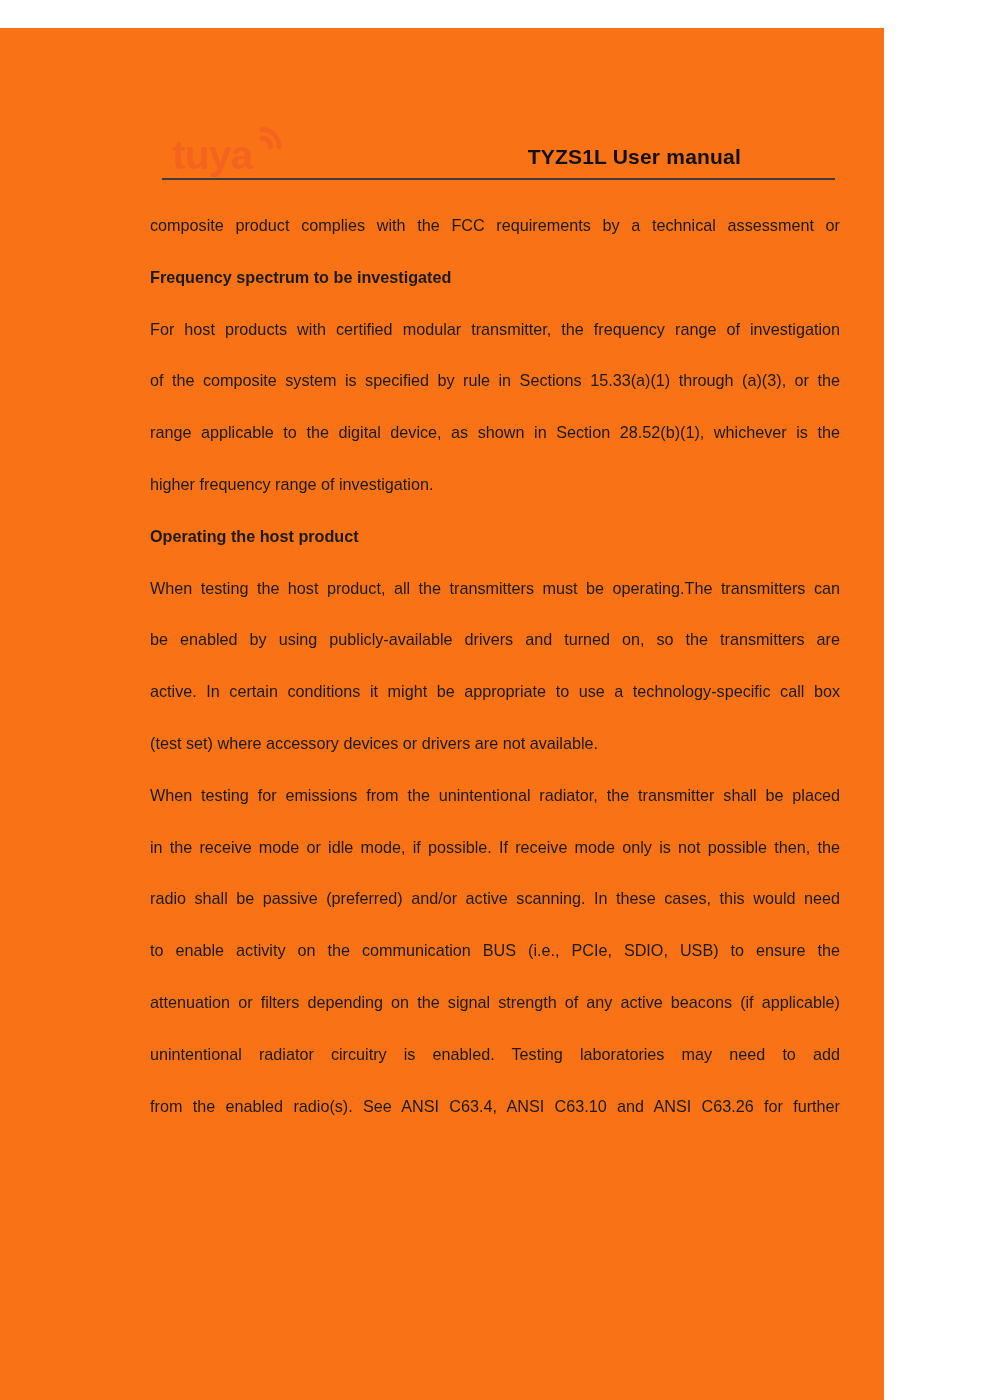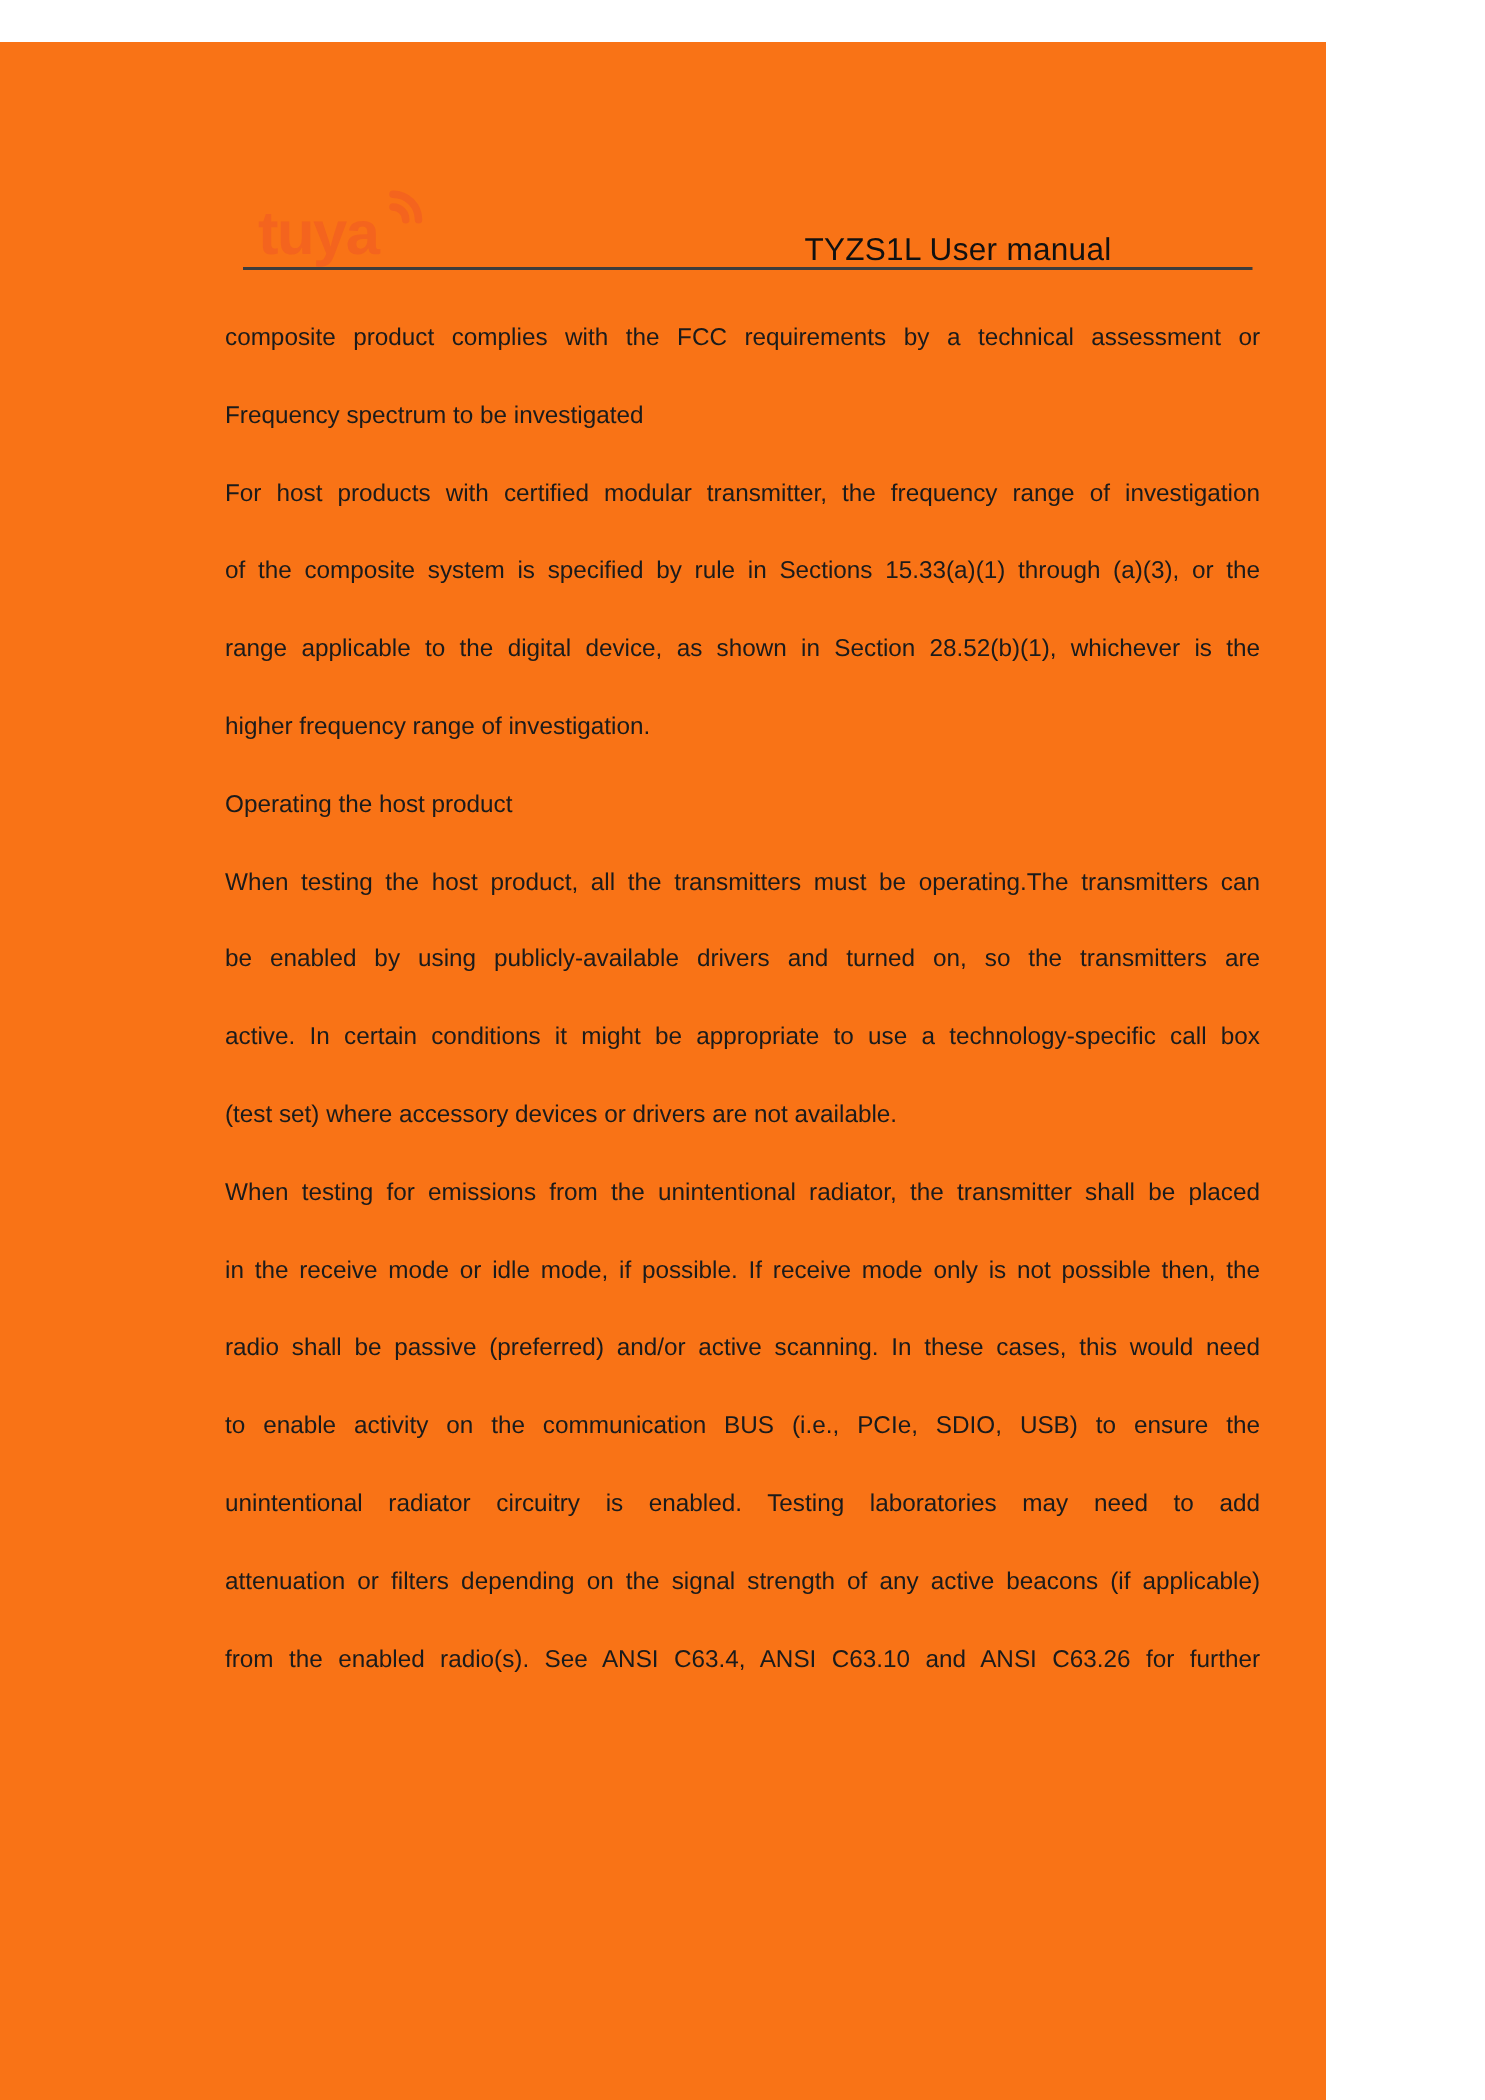--- a/index.html
+++ b/index.html
@@ -19,24 +19,24 @@
   
   .logo-wrap {
     position: absolute;
     left: 172px;
     top: 98px;
     width: 118px;
     height: 56px;
   }
   .header-title {
     position: absolute;
-    top: 127px;
+    top: 117px;
     right: 143px;
     font-size: 21px;
-    font-weight: normal;
+    font-weight: bold;
     color: #111111;
     white-space: nowrap;
     letter-spacing: 0.2px;
   }
   .header-rule {
     position: absolute;
     left: 162px;
     top: 150px;
     width: 673px;
     height: 2px;
@@ -60,21 +60,21 @@
     white-space: normal;
   }
   .ln-last {
     display: block;
     text-align: left;
     text-align-last: left;
   }
   .doc-heading {
     margin: 0;
     font-size: 16.2px;
-    font-weight: normal;
+    font-weight: bold;
     line-height: 51.8px;
     color: #1b1b1b;
     text-align: left;
   }
 </style>
 </head>
 <body>
 
 <div class="page">
 
@@ -114,19 +114,19 @@
       <span class="ln">be enabled by using publicly-available drivers and turned on, so the transmitters are</span>
       <span class="ln">active. In certain conditions it might be appropriate to use a technology-specific call box</span>
       <span class="ln-last">(test set) where accessory devices or drivers are not available.</span>
     </p>
 
     <p class="para">
       <span class="ln">When testing for emissions from the unintentional radiator, the transmitter shall be placed</span>
       <span class="ln">in the receive mode or idle mode, if possible. If receive mode only is not possible then, the</span>
       <span class="ln">radio shall be passive (preferred) and/or active scanning. In these cases, this would need</span>
       <span class="ln">to enable activity on the communication BUS (i.e., PCIe, SDIO, USB) to ensure the</span>
+      <span class="ln">attenuation or filters depending on the signal strength of any active beacons (if applicable)</span>
       <span class="ln">unintentional radiator circuitry is enabled. Testing laboratories may need to add</span>
-      <span class="ln">attenuation or filters depending on the signal strength of any active beacons (if applicable)</span>
       <span class="ln">from the enabled radio(s). See ANSI C63.4, ANSI C63.10 and ANSI C63.26 for further</span>
     </p>
 
   </main>
 </div>
 
 </body></html>

